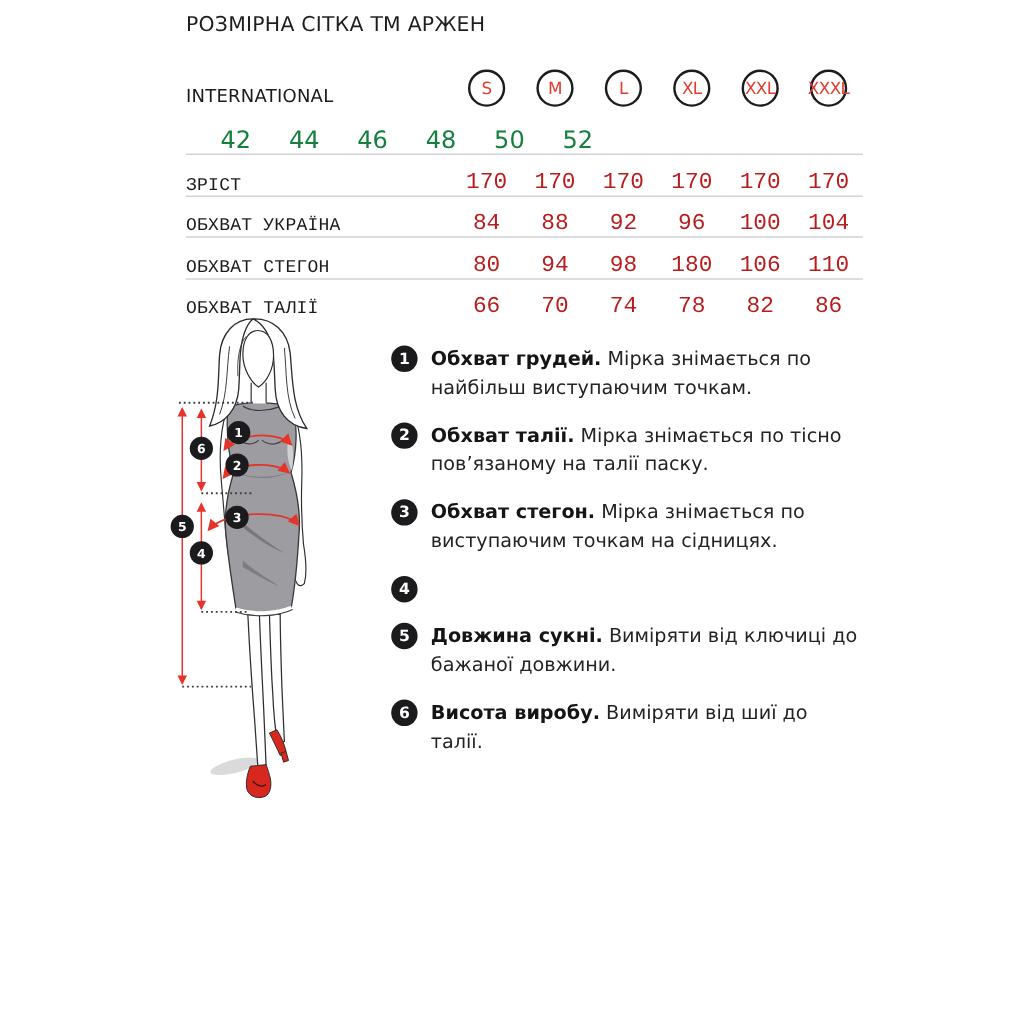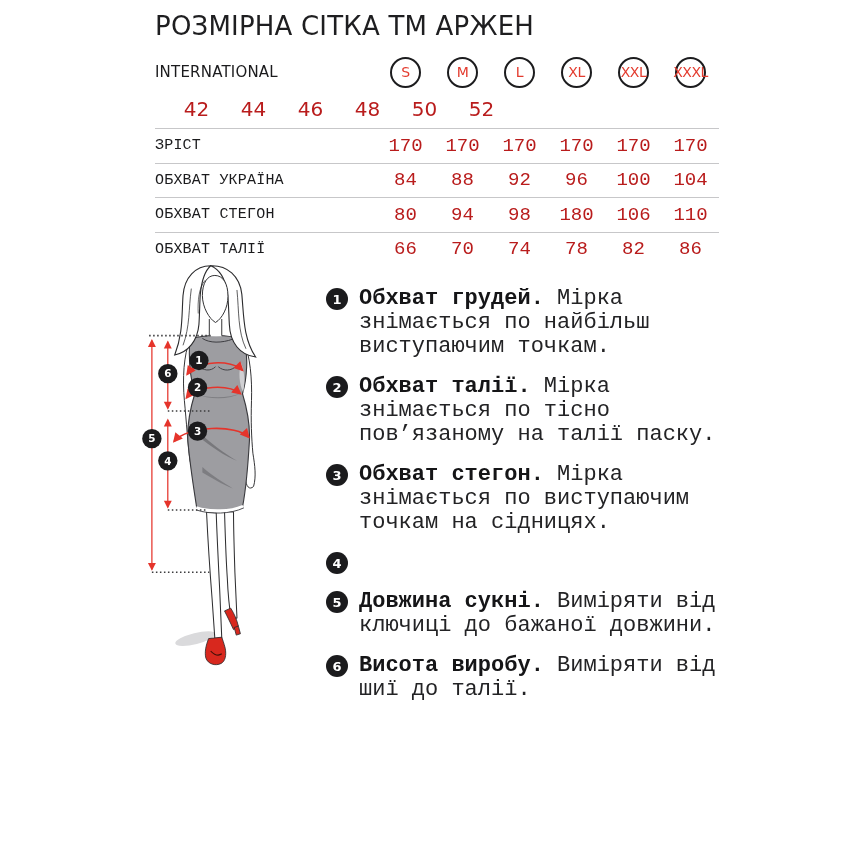--- a/index.html
+++ b/index.html
@@ -1,49 +1,49 @@
 <!DOCTYPE html>
 <html><head>
 <meta charset="utf-8">
 <style>
   html,body{margin:0;padding:0;}
   body{
     width:850px;height:850px;background:#ffffff;position:relative;overflow:hidden;
     font-family:"DejaVu Sans","Liberation Sans",sans-serif;color:#1d1d1f;
   }
   .page-title{
-    position:absolute;left:155px;top:11px;font-size:26px;font-weight:500;
+    position:absolute;left:155px;top:11px;font-size:17px;font-weight:500;
     letter-spacing:.2px;color:#1e1e20;white-space:nowrap;
   }
   
   .size-table{position:absolute;left:155px;top:55px;width:564px;}
-  .trow{display:flex;align-items:center;}
+  .trow{display:flex;align-items:flex-end;}
   .trow .rlabel{width:222px;font-size:15px;color:#1b1b1d;letter-spacing:.2px;}
   .trow .cell{width:57px;display:flex;justify-content:center;align-items:center;}
   .row-intl{height:34px;}
   .row-ua{height:39px;}
   .size-circle{
     width:31px;height:31px;border:2px solid #1c1c1e;border-radius:50%;
     display:flex;align-items:center;justify-content:center;
     color:#e33b2e;font-size:14px;font-weight:500;letter-spacing:-.5px;
     box-sizing:border-box;white-space:nowrap;overflow:visible;background:#fff;
   }
-  .ua-num{font-size:20px;color:#b91c1c;margin-left:26px;}
+  .ua-num{font-size:20px;color:#15803d;margin-left:26px;}
   .mrow{height:33.5px;border-top:1px solid #c7c7c9;font-family:Liberation Mono, monospace;}
   .mrow:first-of-type{border-top:2px solid #4f4f54;}
   .mrow .val{font-size:19px;color:#b91c1c;}
   
   .notes{position:absolute;left:326px;top:287px;width:404px;}
   .note{display:flex;align-items:flex-start;margin-bottom:16px;}
   .note-badge{
     flex:0 0 22px;width:22px;height:22px;border-radius:50%;background:#1b1b1d;
     color:#fff;font-size:13px;font-weight:700;display:flex;align-items:center;
     justify-content:center;margin-right:11px;margin-top:1px;
   }
-  .note p{margin:0;width:362px;font-size:22px;line-height:24px;color:#232325;font-family:Liberation Mono, monospace;}
+  .note p{margin:0;width:362px;font-size:16px;line-height:24px;color:#232325;}
   .note p b{color:#151517;}
   
   .figure-wrap{position:absolute;left:118px;top:263px;width:224px;height:590px;}
 </style>
 </head>
 <body>
 
 <div class="page-title">РОЗМІРНА СІТКА ТМ АРЖЕН</div>
 
 <div class="size-table">

